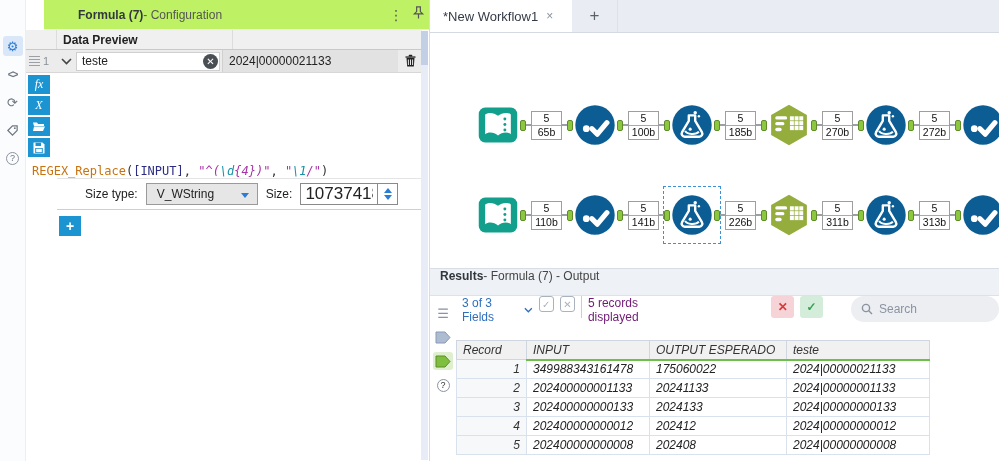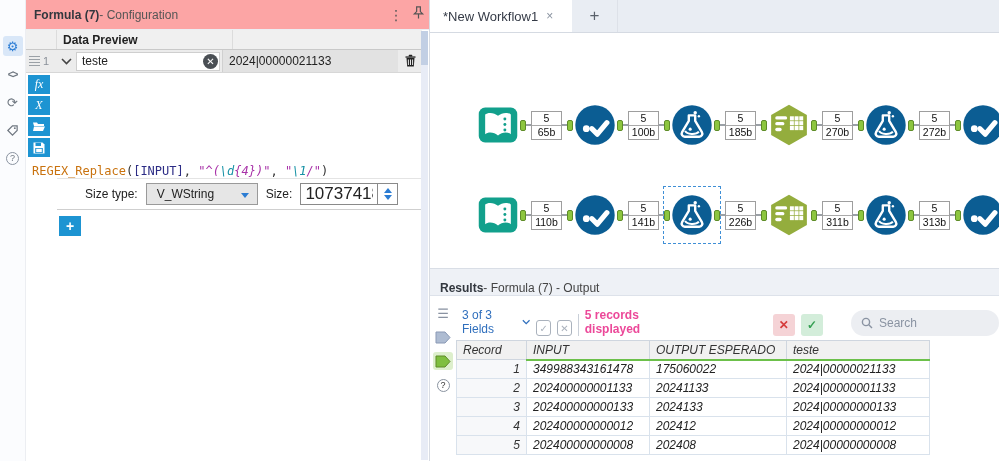--- a/index.html
+++ b/index.html
@@ -14,21 +14,21 @@
                border-right:1px solid #eceef2; display:flex; flex-direction:column; align-items:center;
                padding-top:36px; gap:8px; z-index:3; }
   .rail-btn { width:20px; height:20px; display:flex; align-items:center; justify-content:center;
               color:#6f7780; font-size:13px; border-radius:3px; cursor:pointer; }
   .rail-btn.active { background:#d9e7f8; color:#2e7ed5; }
   .rail-code { font-size:10px; font-weight:bold; letter-spacing:-1px; }
   .rail-help { width:13px; height:13px; border:1px solid #8a93a0; border-radius:50%;
                font-size:9px; display:flex; align-items:center; justify-content:center; }
 
   .config-header { height:30px; display:flex; align-items:center; padding-left:34px;
-                   border-bottom:1px solid #eceef2; background:#fca5a5; }
+                   border-bottom:1px solid #eceef2; background:#bef264;margin-left:44px; }
   .config-header .bold { font-weight:bold; color:#32373e; }
   .config-header .rest { color:#555; }
   .config-header .spacer { flex:1; }
   .hdr-icon { width:22px; color:#555; text-align:center; font-size:14px; cursor:pointer; }
 
   .config-body { margin-left:26px; width:396px; }
   .scroll-track { position:absolute; right:1px; top:31px; width:7px; height:429px; background:#e8ecf6; }
   .scroll-thumb { width:7px; height:34px; background:#c2cfe4; }
 
   .grid-header { display:flex; height:20px; background:#f0f0f0; border-bottom:1px solid #c9c9c9;
@@ -112,36 +112,36 @@
   .anchor { width:6px; height:11px; background:#8dc63f; border:1px solid #5e8c28; border-radius:2px;
             flex:none; }
   .wire { width:5px; height:2px; background:#9aa0a6; flex:none; }
   .conn-label { width:31px; flex:none; background:#fff; border:1px solid #9e9e9e; text-align:center;
                 font-size:10.5px; color:#111; line-height:13px; }
   .cl-bot { border-top:1px solid #aaa; }
 
   
   .results-panel { height:193px; background:#eef1f6; border-top:1px solid #d9dee6; flex:none;
                    display:flex; flex-direction:column; }
-  .results-title { height:26px; display:flex; align-items:flex-end; padding-left:10px; color:#444; }
+  .results-title { height:26px; display:flex; align-items:flex-start; padding-left:10px; color:#444; }
   .results-title .bold { font-weight:bold; color:#32373e; }
   .results-card { flex:1; background:#fff; border-top:1px solid #dde2ea; display:flex; min-height:0; }
   .results-rail { width:26px; flex:none; display:flex; flex-direction:column; align-items:center;
                   padding-top:8px; gap:6px; }
   .rrail-btn { width:20px; height:18px; display:flex; align-items:center; justify-content:center;
                cursor:pointer; border-radius:3px; }
   .rrail-btn.active { background:#ddefcc; }
   .rlist { color:#8a93a2; font-size:13px; letter-spacing:0; }
   .results-main { flex:1; min-width:0; display:flex; flex-direction:column; }
-  .results-toolbar { height:40px; display:flex; align-items:flex-end; gap:6px; padding-left:6px; flex:none; }
+  .results-toolbar { height:40px; display:flex; align-items:flex-start; gap:6px; padding-left:6px; flex:none; }
   .fields-link { color:#2f6fbd; display:flex; align-items:center; gap:5px; cursor:pointer; }
   .tb-icon { width:17px; height:16px; border:1px solid #aab2bd; border-radius:3px; color:#aab2bd;
              font-size:10px; display:flex; align-items:center; justify-content:center; cursor:pointer; }
   .tb-divider { width:1px; height:22px; background:#c9cfd8; }
-  .records-text { color:#ec4899; font-weight:bold; }
+  .records-text { color:#701a75; font-weight:normal; }
   .btn-x { width:26px; height:22px; background:#f5d3d6; color:#d63c3c; border-radius:3px; font-weight:bold;
            display:flex; align-items:center; justify-content:center; cursor:pointer; margin-left:86px; }
   .btn-ok { width:26px; height:22px; background:#d3edda; color:#35a053; border-radius:3px; font-weight:bold;
             display:flex; align-items:center; justify-content:center; cursor:pointer; }
   .search-wrap { margin-left:22px; width:152px; height:26px; background:#eceef2; border-radius:13px;
                  display:flex; align-items:center; padding:0 10px; gap:6px; }
   .search-input { border:none; background:transparent; outline:none; width:110px; font-size:12px;
                   color:#4a5058; font-family:"Liberation Sans",sans-serif; }
   .search-input::placeholder { color:#8a93a2; }
 

